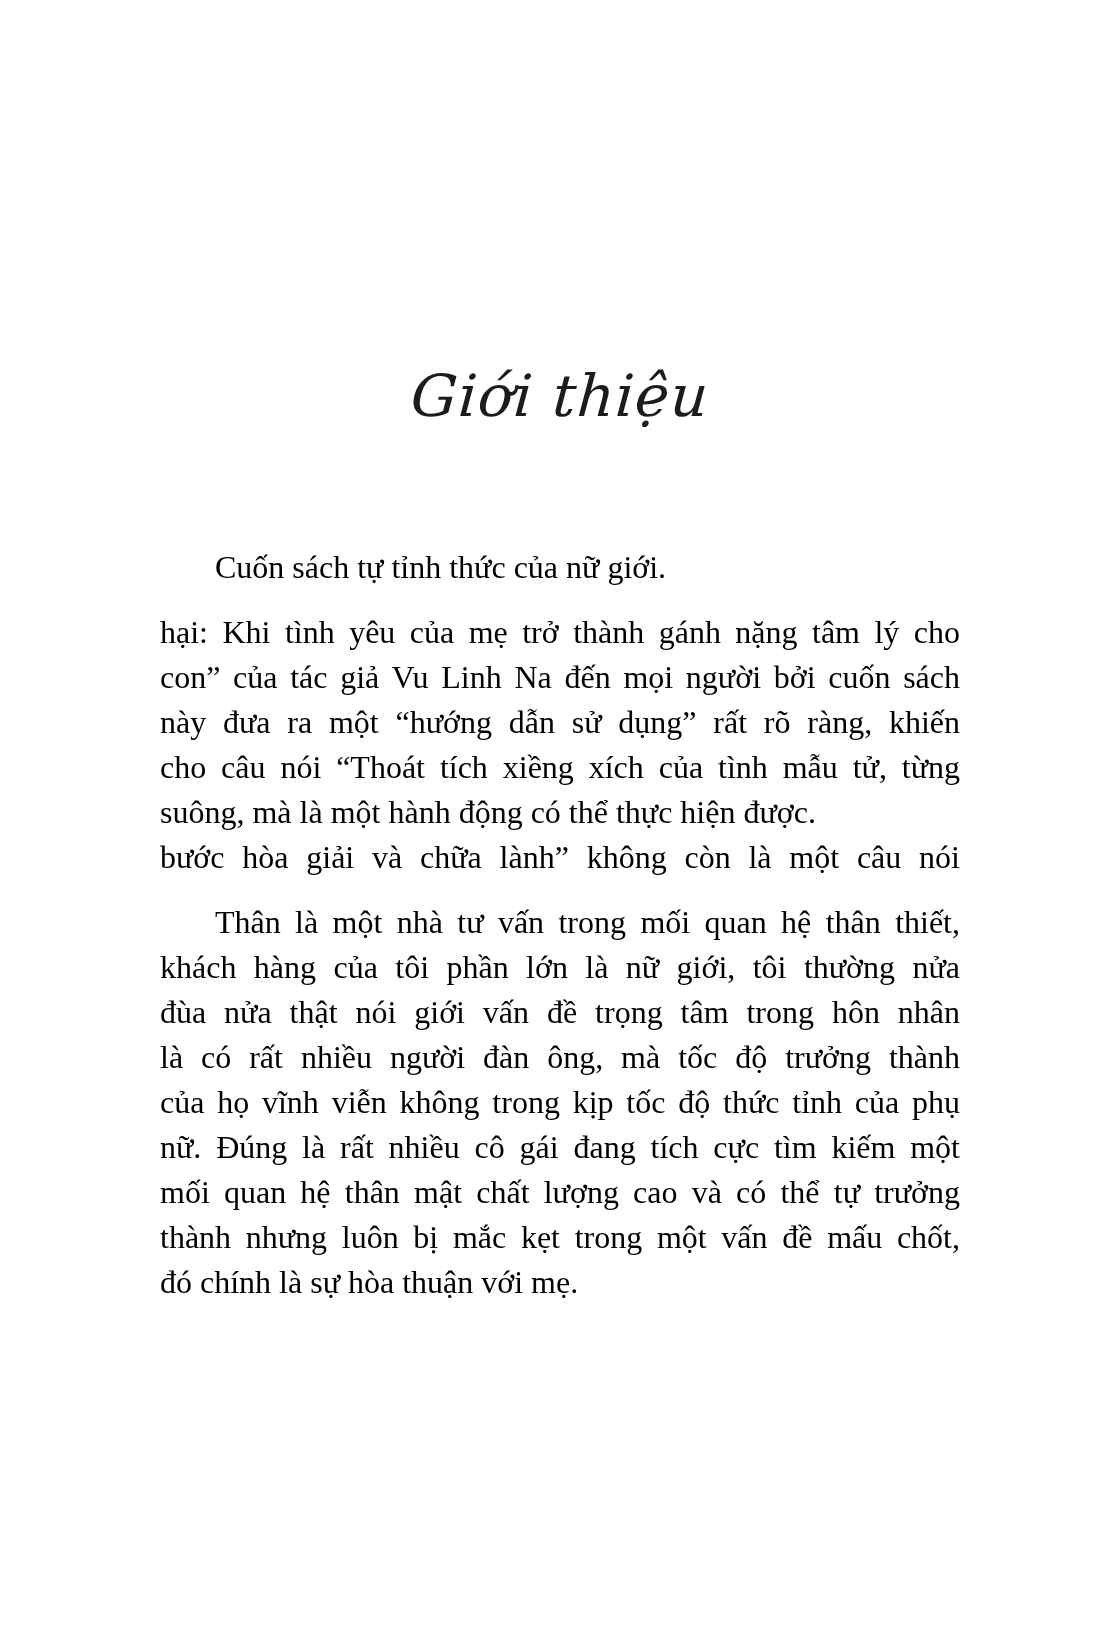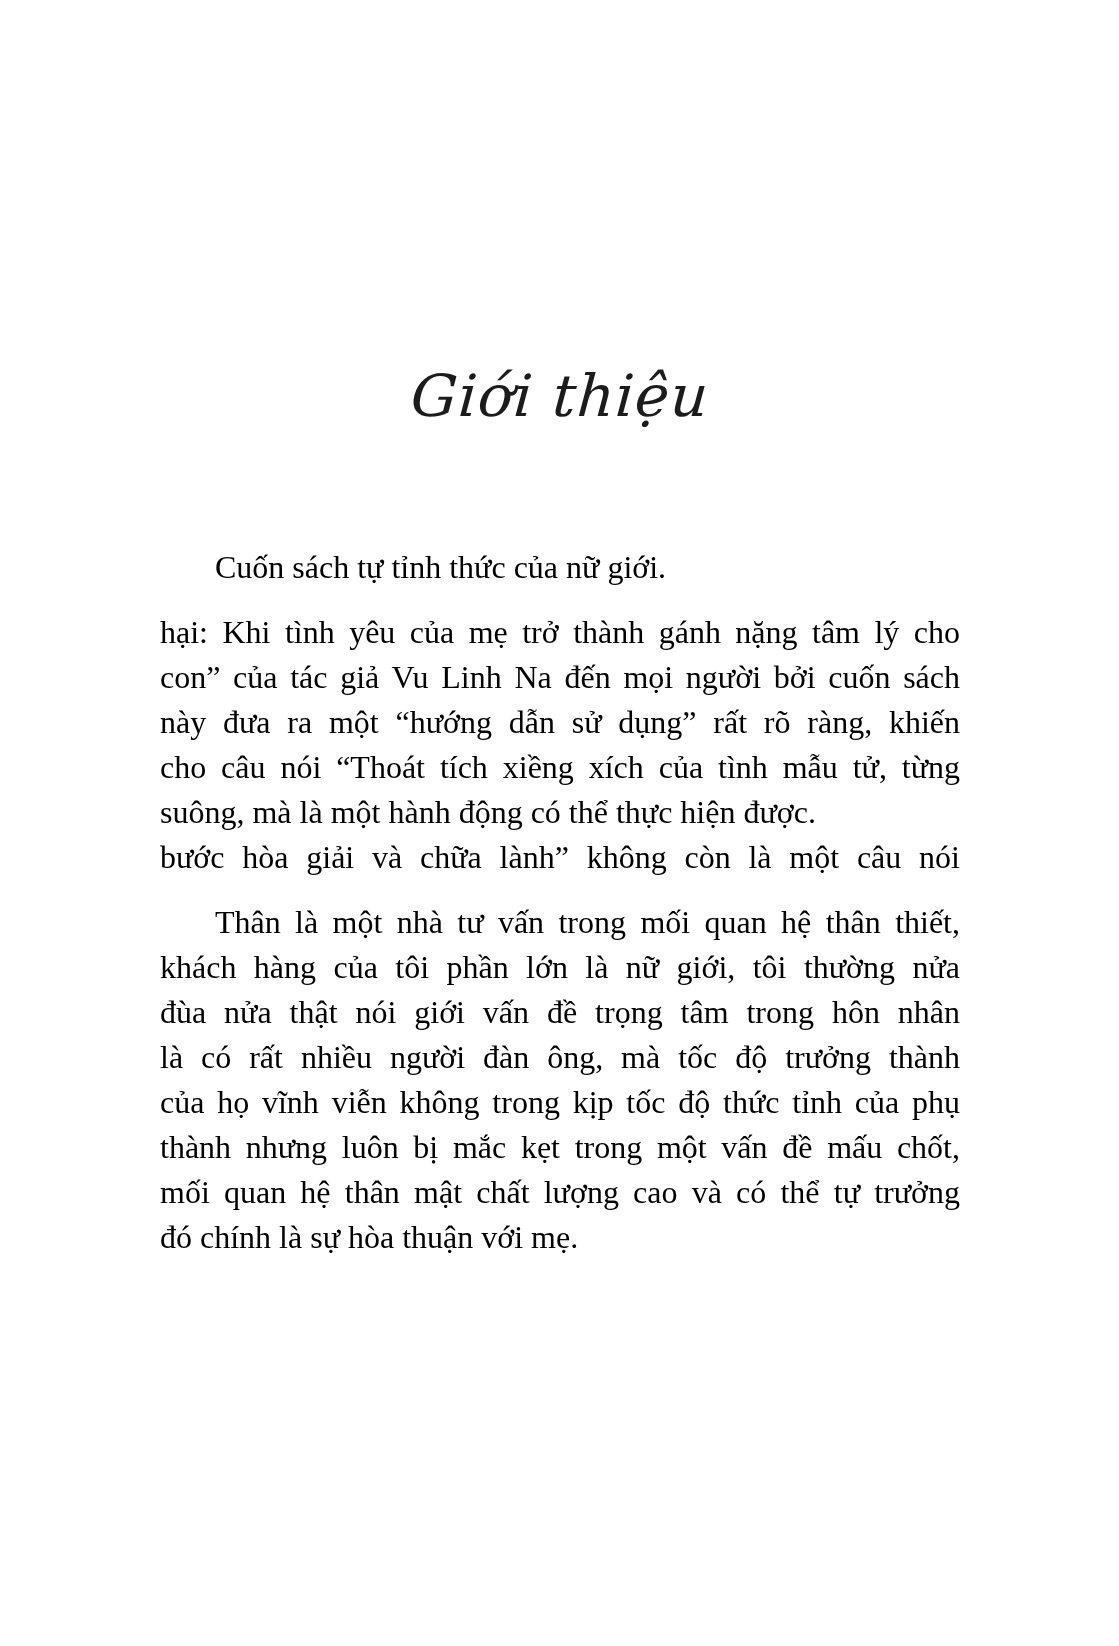--- a/index.html
+++ b/index.html
@@ -79,19 +79,20 @@
       <div class="text-line last">suông, mà là một hành động có thể thực hiện được.</div>
       <div class="text-line">bước hòa giải và chữa lành” không còn là một câu nói</div>
     </div>
 
     <div class="paragraph">
       <div class="text-line first">Thân là một nhà tư vấn trong mối quan hệ thân thiết,</div>
       <div class="text-line">khách hàng của tôi phần lớn là nữ giới, tôi thường nửa</div>
       <div class="text-line">đùa nửa thật nói giới vấn đề trọng tâm trong hôn nhân</div>
       <div class="text-line">là có rất nhiều người đàn ông, mà tốc độ trưởng thành</div>
       <div class="text-line">của họ vĩnh viễn không trong kịp tốc độ thức tỉnh của phụ</div>
+      <div class="text-line">nữ. Đúng là rất nhiều cô gái đang tích cực tìm kiếm một</div>
+      <div class="text-line">mối quan hệ thân mật chất lượng cao và có thể tự trưởng</div>
       <div class="text-line">thành nhưng luôn bị mắc kẹt trong một vấn đề mấu chốt,</div>
-      <div class="text-line">mối quan hệ thân mật chất lượng cao và có thể tự trưởng</div>
       <div class="text-line last">đó chính là sự hòa thuận với mẹ.</div>
     </div>
 
   </div>
 </div>
 
 </body></html>

